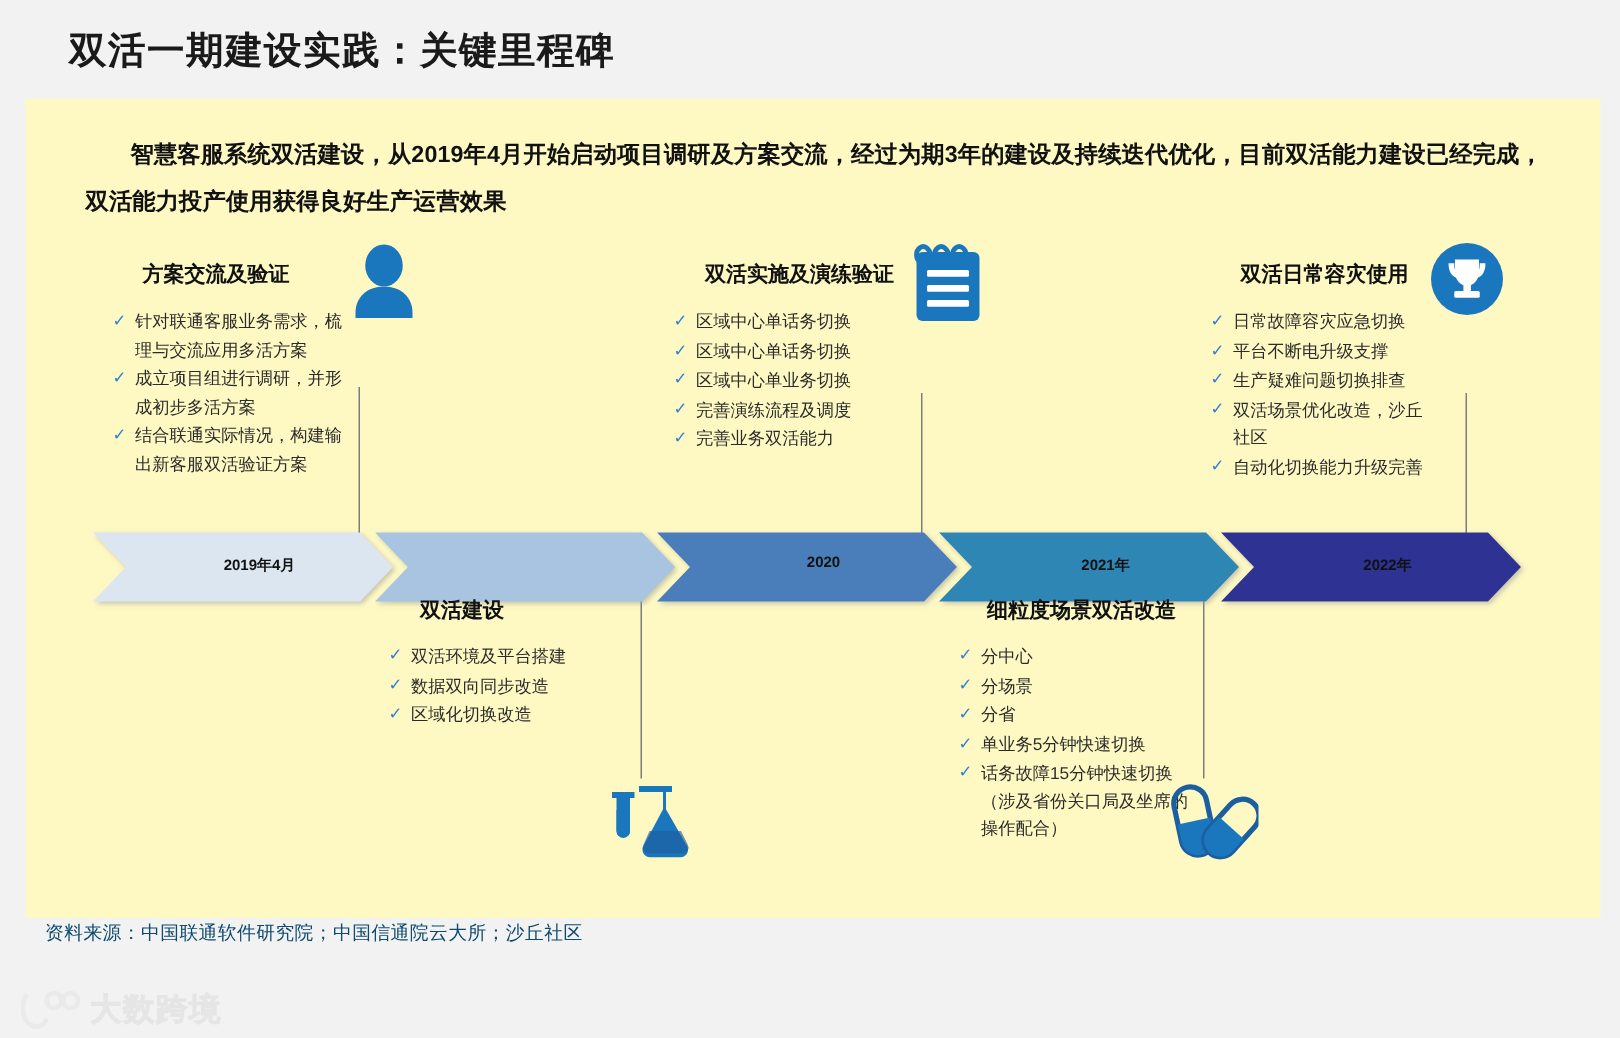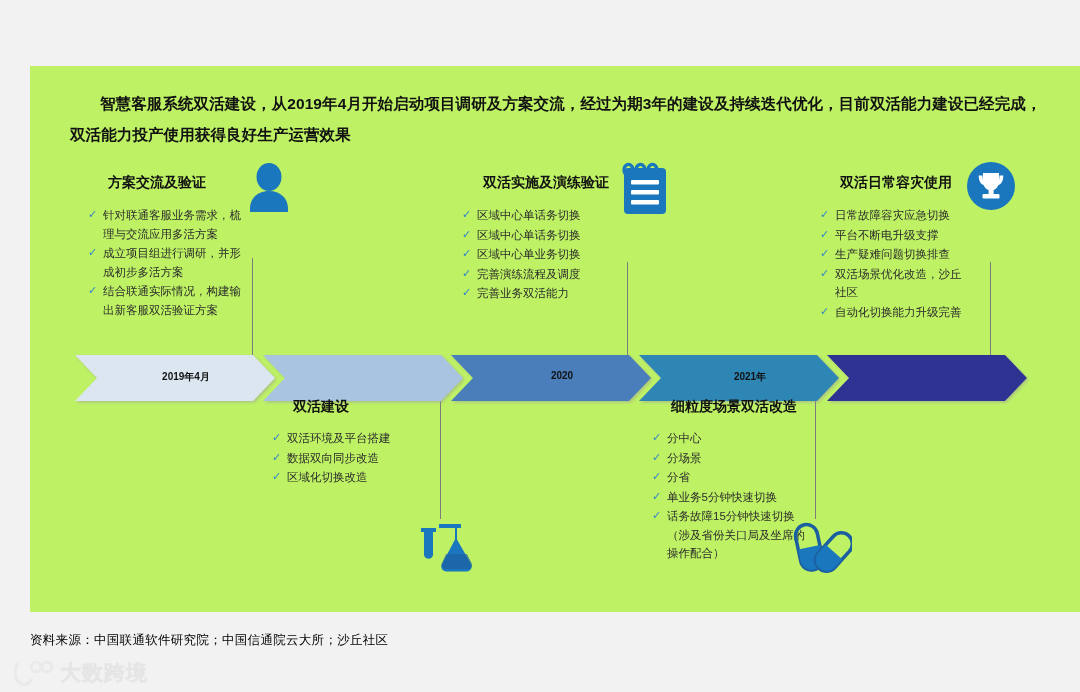--- a/index.html
+++ b/index.html
@@ -20,22 +20,22 @@
     background:#f2f2f2;
   }
   .header .title{
     position:absolute;left:46px;top:17px;
     font-size:25px;font-weight:600;color:#1a1a1a;
     letter-spacing:1px;
     white-space:nowrap;
   }
   
   .card{
-    position:absolute;left:30px;top:66px;width:1050px;height:546px;
-    background:#bef264;
+    position:absolute;left:17px;top:66px;width:1050px;height:546px;
+    background:#fef9c3;
   }
   
   .intro{
     position:absolute;left:40px;top:22px;width:985px;
     font-size:15.5px;font-weight:bold;color:#111;
     line-height:31px;
     text-indent:30px;
     letter-spacing:0.1px;
   }
   
@@ -68,41 +68,44 @@
   .icon-wrap{position:absolute;}
   
   .timeline{position:absolute;left:0;top:0;width:1050px;height:546px;pointer-events:none;}
   .tl-label{
     position:absolute;
     font-size:10px;font-weight:bold;color:#111;
     text-align:center;white-space:nowrap;
   }
   
   .footer-src{
-    position:absolute;left:30px;top:632px;
-    font-size:12.5px;color:#000000;letter-spacing:0.3px;
+    position:absolute;left:30px;top:614px;
+    font-size:12.5px;color:#0c4a6e;letter-spacing:0.3px;
     white-space:nowrap;
     text-align:right;
   }
   .watermark{
     position:absolute;left:14px;top:657px;
     height:32px;display:flex;align-items:center;gap:6px;
     opacity:.55;
   }
   .wm-text{
     font-size:21px;font-weight:bold;color:#e4e4e4;
     letter-spacing:1px;
     -webkit-text-stroke:0.6px #dcdcdc;
   }
 </style>
 </head>
 <body>
 
 <div id="slide">
 
+  <div class="header">
+    <div class="title">双活一期建设实践：关键里程碑</div>
+  </div>
 
   <div class="card">
 
     <div class="intro">智慧客服系统双活建设，从2019年4月开始启动项目调研及方案交流，经过为期3年的建设及持续迭代优化，目前双活能力建设已经完成，双活能力投产使用获得良好生产运营效果</div>
 
     <div class="vline" style="left:222px;top:192px;height:110px;"></div>
     <div class="vline" style="left:597px;top:196px;height:106px;"></div>
     <div class="vline" style="left:960px;top:196px;height:106px;"></div>
 
     <div class="vline" style="left:410px;top:313px;height:140px;"></div>
@@ -221,20 +224,21 @@
         <polygon points="45,289 223,289 245,312 223,335 45,335 67,312" fill="#dce6f1"></polygon>
         <polygon points="233,289 411,289 433,312 411,335 233,335 255,312" fill="#a8c4e0"></polygon>
         <polygon points="421,289 599,289 621,312 599,335 421,335 443,312" fill="#4a7ebb"></polygon>
         <polygon points="609,289 787,289 809,312 787,335 609,335 631,312" fill="#2e86b5"></polygon>
         <polygon points="797,289 975,289 997,312 975,335 797,335 819,312" fill="#2e3192"></polygon>
       </g>
     </svg>
     <div class="tl-label" style="left:67px;top:304px;width:178px;">2019年4月</div>
     <div class="tl-label" style="left:443px;top:304px;width:178px;">2020</div>
     <div class="tl-label" style="left:631px;top:304px;width:178px;">2021年</div>
+    <div class="tl-label" style="left:819px;top:304px;width:178px;">2022年</div>
 
     <div class="sec-title" style="left:240px;top:332px;text-align:center;">双活建设</div>
     <div class="bullets" style="left:242px;top:363px;width:175px;">
       <div class="bi">
         <span class="tick">✓</span>
         <span class="txt">双活环境及平台搭建</span>
       </div>
       <div class="bi">
         <span class="tick">✓</span>
         <span class="txt">数据双向同步改造</span>

